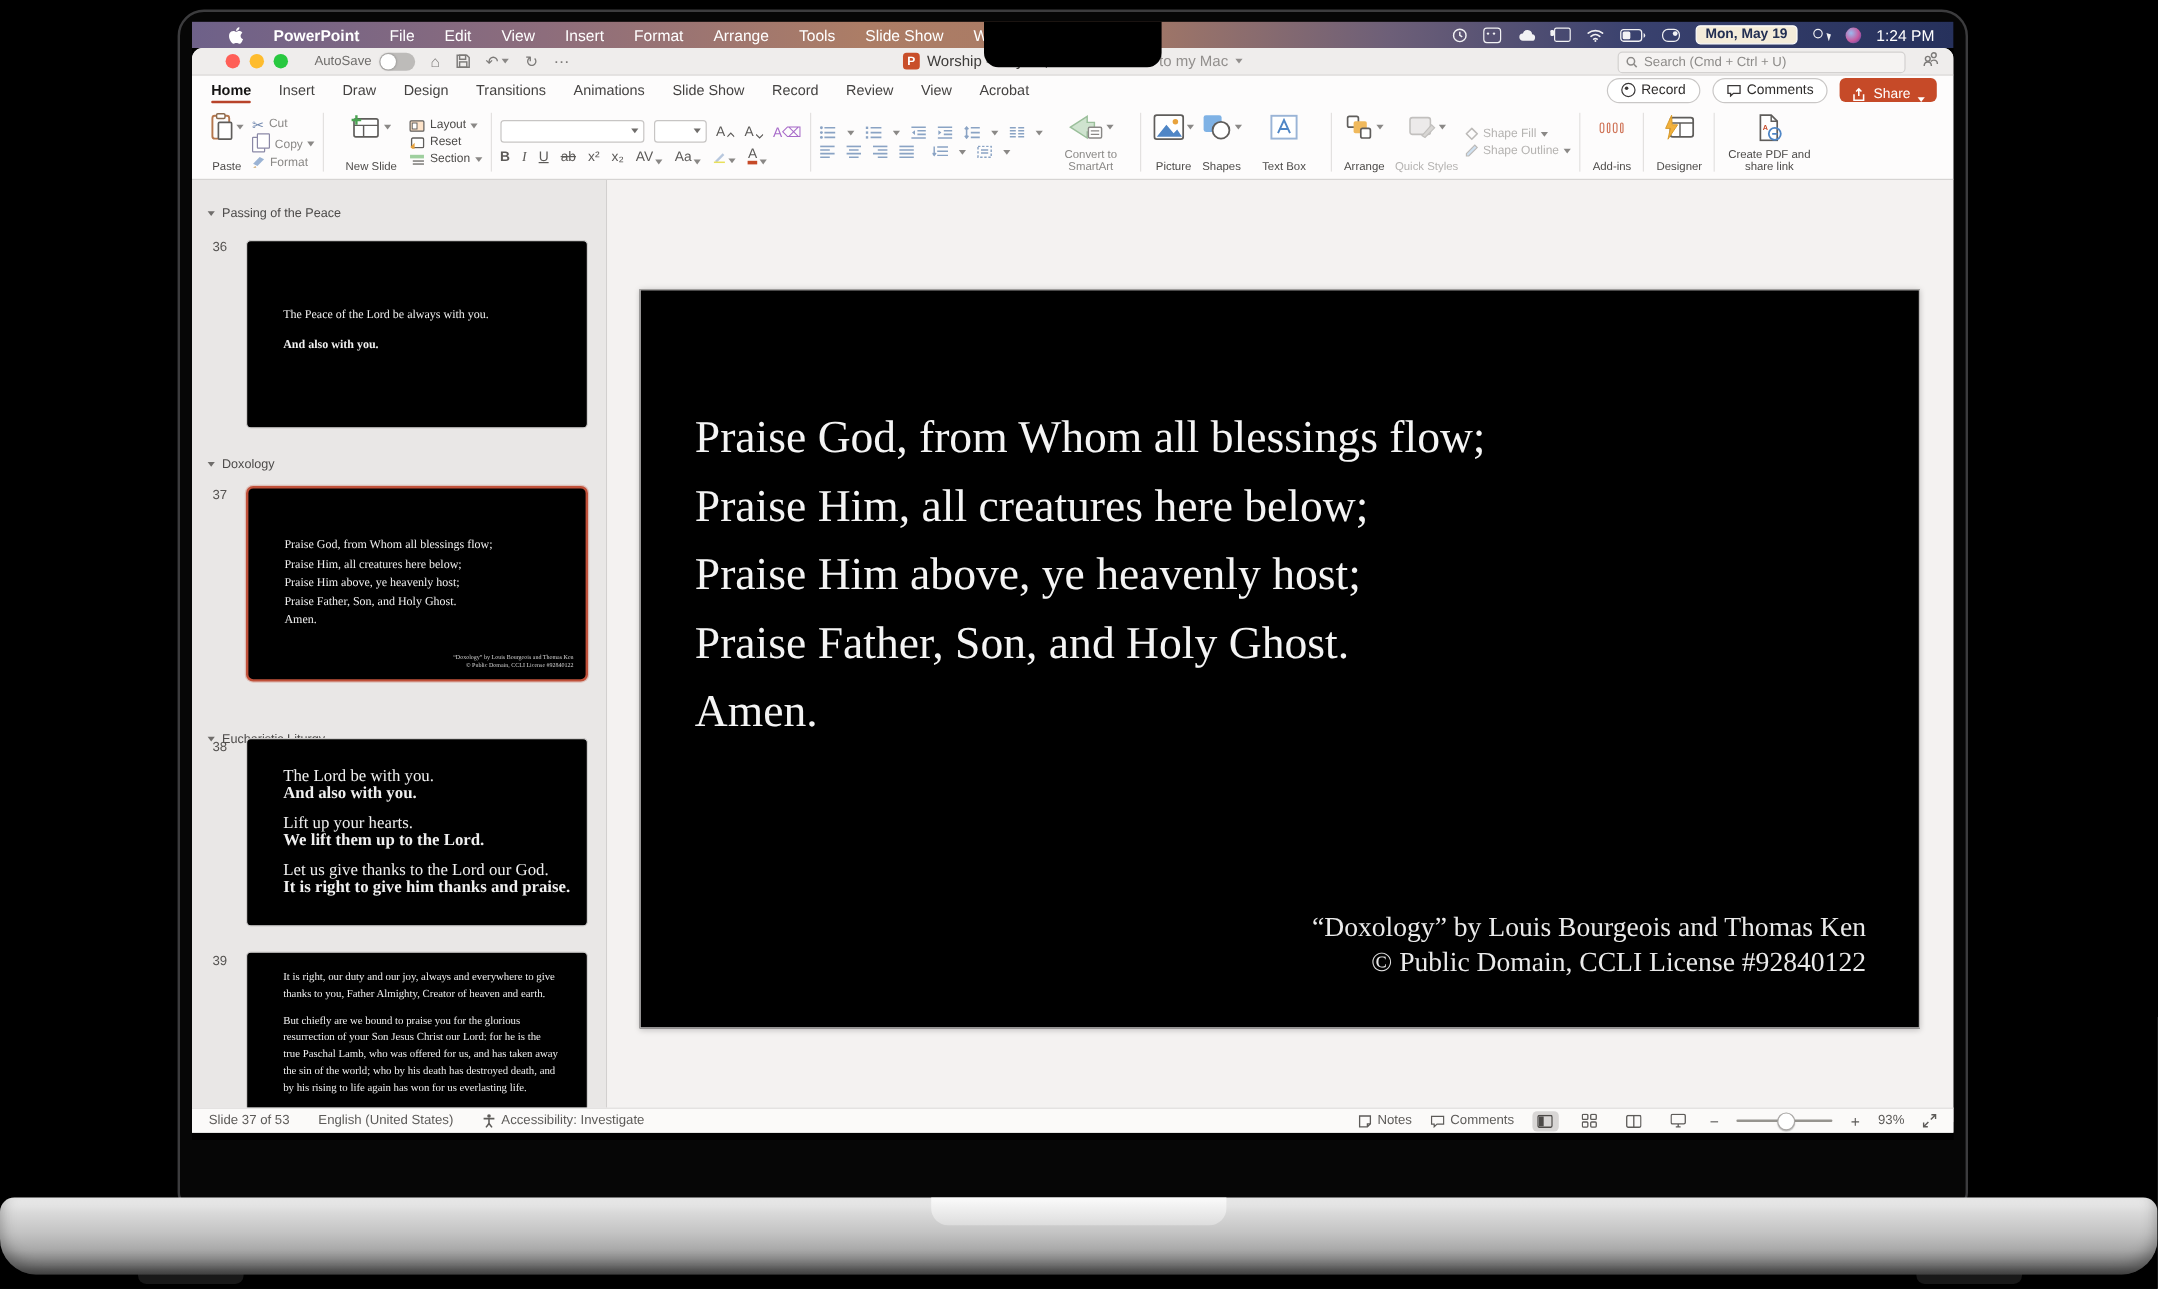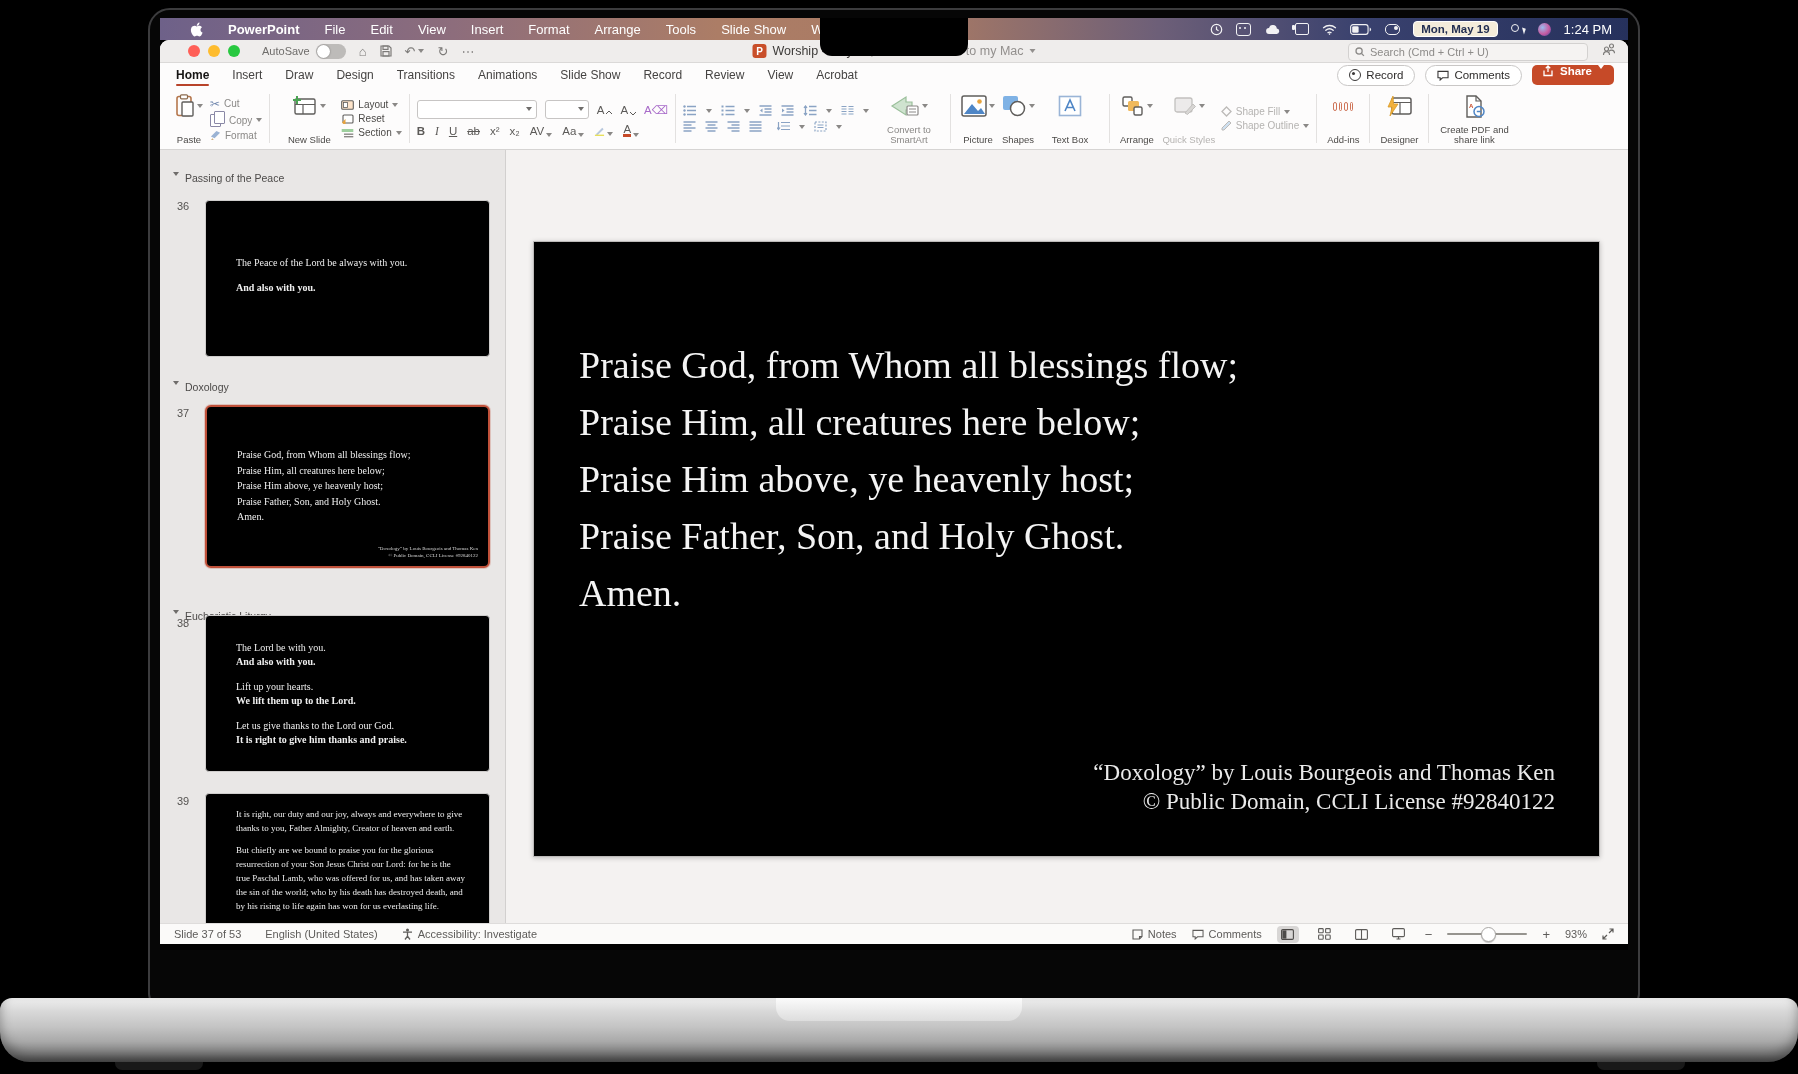--- a/index.html
+++ b/index.html
@@ -56,21 +56,21 @@
   
   .tabsrow{height:24px;display:flex;align-items:center;padding-left:16px;gap:23px;font-size:12px;color:#454342;background:#fdfcfc;}
   .rtab{position:relative;height:100%;display:flex;align-items:center;cursor:default;}
   .rtab.active{font-weight:bold;color:#161514;}
   .rtab.active:after{content:"";position:absolute;left:0;right:0;bottom:1px;height:2.5px;background:#b8432a;border-radius:2px;}
   .tabs-right{margin-left:auto;display:flex;align-items:center;gap:10px;padding-right:14px;}
   .pill{display:flex;align-items:center;gap:5px;height:19px;padding:0 11px;border:1px solid #c9c7c6;border-radius:11px;
       background:#fff;font-size:11.5px;color:#2e2c2b;}
   .rec-ic{width:10px;height:10px;border:1.5px solid #3a3838;border-radius:50%;position:relative;}
   .rec-ic:before{content:"";position:absolute;left:2px;top:2px;width:3px;height:3px;background:#3a3838;border-radius:50%;}
-  .share-btn{display:flex;align-items:flex-start;gap:6px;height:20px;padding:0 10px;border-radius:5px;background:#c64a28;color:#fff;font-size:11.5px;font-weight:bold;}
+  .share-btn{display:flex;align-items:flex-end;gap:6px;height:20px;padding:0 10px;border-radius:5px;background:#c64a28;color:#fff;font-size:11.5px;font-weight:normal;}
   .chev{width:0;height:0;border-left:3.5px solid transparent;border-right:3.5px solid transparent;border-top:4px solid currentColor;display:inline-block;}
   
   .ribbon{height:57px;background:#fdfcfc;border-bottom:1px solid #d6d4d3;display:flex;align-items:stretch;padding:3px 8px 2px 12px;color:#4c4a48;}
   .vdiv{width:1px;background:#e3e1e0;margin:4px 7px;}
   .bigbtn{display:flex;flex-direction:column;align-items:center;justify-content:space-between;padding:3px 3px 2px;font-size:9.5px;text-align:center;line-height:10px;}
   .bigbtn .ic{height:26px;display:flex;align-items:center;justify-content:center;gap:2px;}
   .stack{display:flex;flex-direction:column;justify-content:center;gap:3px;font-size:10px;}
   .smallbtn{display:flex;align-items:center;gap:4px;}
   .fontcol{display:flex;flex-direction:column;justify-content:center;gap:5px;}
   .frow{display:flex;align-items:center;gap:8px;}
@@ -84,33 +84,33 @@
   .copy-ic{width:9px;height:11px;border:1.2px solid #8a88a6;border-radius:1px;position:relative;background:#fff;}
   .copy-ic:before{content:"";position:absolute;left:2.5px;top:-3.5px;width:9px;height:11px;border:1.2px solid #8a88a6;border-radius:1px;background:#fff;}
   .mini-chev{color:#8a8886;}
   .lbl2{width:58px;}
   .dis{color:#b5b3b1;}
   .addins-ic{width:20px;height:20px;display:grid;grid-template-columns:9px 9px;grid-gap:2px;}
   .addins-ic span{width:9px;height:9px;border:1.6px solid #d0765a;border-radius:2px;box-sizing:border-box;}
   
   .content{position:relative;height:785px;display:flex;}
   .sidebar{position:relative;width:345px;background:#e9e7e6;border-right:1px solid #d2d0cf;overflow:hidden;flex:none;}
-  .sec{position:absolute;left:13px;display:flex;gap:6px;font-size:10.5px;color:#4c4a49;}
+  .sec{position:absolute;left:13px;display:flex;align-items:center;gap:6px;font-size:10.5px;color:#4c4a49;}
   .sec .chev{border-top-width:4px;color:#6f6d6b;}
   .num{position:absolute;left:17px;font-size:11px;color:#555351;}
   .thumb{position:absolute;left:45px;width:285px;height:157px;background:#000;border:1px solid #cfcdcc;border-radius:4px;
       color:#efefef;font-family:"Liberation Serif",serif;overflow:hidden;box-sizing:border-box;}
   .thumb.sel{border:2px solid #c0513a;border-radius:6px;height:163px;box-shadow:0 0 0 1px rgba(192,81,58,.25);}
   .tl{white-space:nowrap;}
   .tl.b{font-weight:bold;}
   .sp{height:12px;}
   .t36{padding:55px 22px 0 30px;font-size:10px;line-height:13px;}
   .t37{padding:40px 18px 0 30px;font-size:10px;line-height:15.5px;position:relative;}
   .t37-attr{position:absolute;right:10px;bottom:7px;font-size:5px;line-height:6.5px;text-align:right;color:#d8d8d8;}
-  .t38{padding:25px 18px 0 30px;font-size:10px;line-height:13.5px;}
+  .t38{padding:25px 18px 0 30px;font-size:14px;line-height:13.5px;}
   .t39{padding:13px 24px 0 30px;font-size:9px;line-height:14px;}
   .t39 .tp{margin:0 0 8px;}
   .canvas{position:relative;flex:1;background:#f4f2f1;}
   .slide{position:absolute;left:27px;top:91px;width:1065px;height:614px;background:#000;border:1px solid #bcbab9;
       box-shadow:0 1px 5px rgba(0,0,0,.22);}
   .slide-text{position:absolute;left:45px;top:95px;font-size:38px;line-height:57px;color:#f4f4f4;
       font-family:"Liberation Serif",serif;white-space:nowrap;}
   .slide-attr{position:absolute;right:44px;bottom:40px;text-align:right;font-size:23px;line-height:29px;color:#eaeaea;
       font-family:"Liberation Serif",serif;}
   

